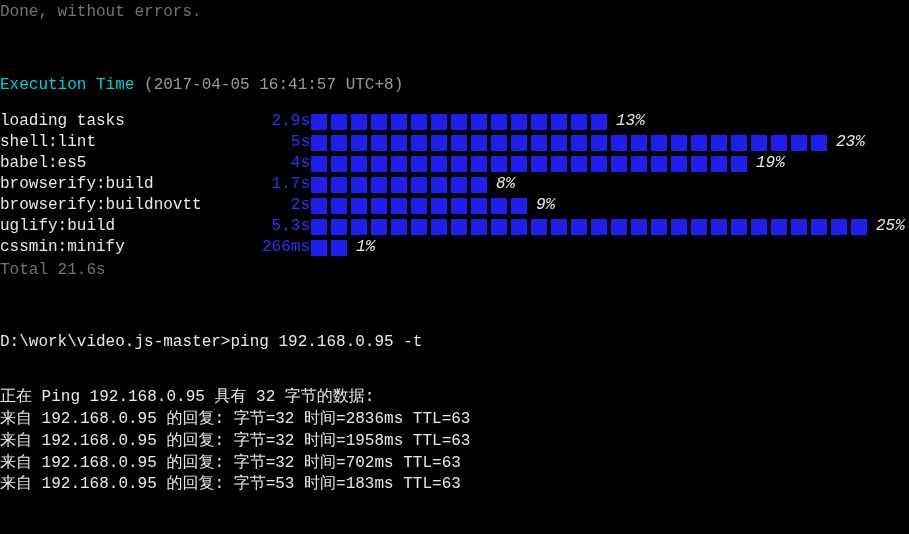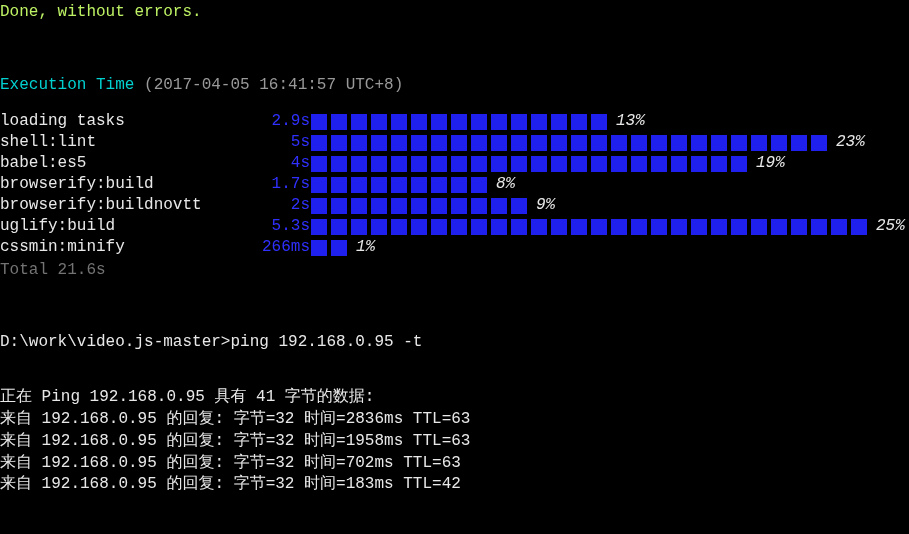--- a/index.html
+++ b/index.html
@@ -11,21 +11,21 @@
       background: #000;
       font-family: 'Consolas', 'Courier New', monospace;
       font-size: 16px;
       line-height: 1.3;
       color: #fff;
       padding: 2px 0;
       width: 909px;
       height: 534px;
       overflow: hidden;
     }
-    .green { color: #bef264; }
+    .green { color: #737373; }
     .gray { color: #999; }
     .blue { color: #3030ff; }
     .magenta { color: #737373; }
     .cyan { color: #00d0d0; }
     .white { color: #e8e8e8; }
     
     .done-line {
       margin-bottom: 52px;
     }
     
@@ -252,19 +252,19 @@
       </span>
     </div>
   </div>
 
 <div class="total-line magenta">Total 21.6s</div>
 
 <div class="prompt-line white">
   <span>D:\work\video.js-master&gt;</span><span>ping 192.168.0.95 -t</span>
 </div>
 
-<div class="ping-line white">正在 Ping 192.168.0.95 具有 41 字节的数据:</div>
+<div class="ping-line white">正在 Ping 192.168.0.95 具有 32 字节的数据:</div>
 <div id="ping-replies">
     <div class="ping-line white">来自 192.168.0.95 的回复: 字节=32 时间=2836ms TTL=63</div>
     <div class="ping-line white">来自 192.168.0.95 的回复: 字节=32 时间=1958ms TTL=63</div>
     <div class="ping-line white">来自 192.168.0.95 的回复: 字节=32 时间=702ms TTL=63</div>
-    <div class="ping-line white">来自 192.168.0.95 的回复: 字节=32 时间=183ms TTL=42</div>
+    <div class="ping-line white">来自 192.168.0.95 的回复: 字节=53 时间=183ms TTL=63</div>
   </div>
 
 </body></html>

